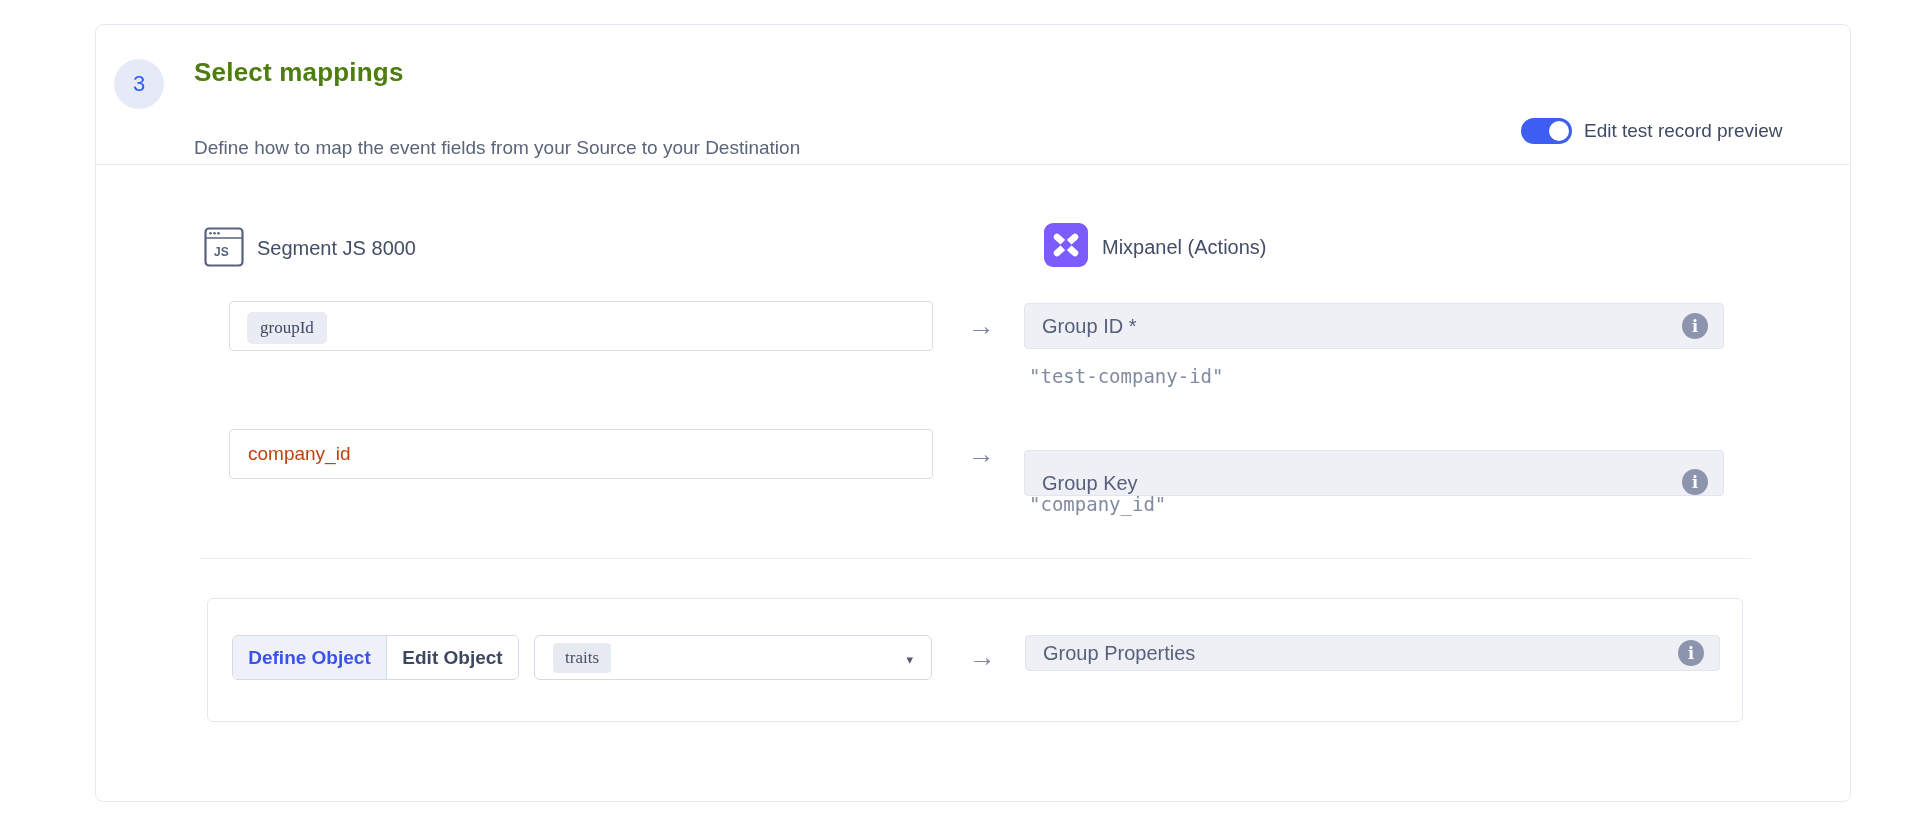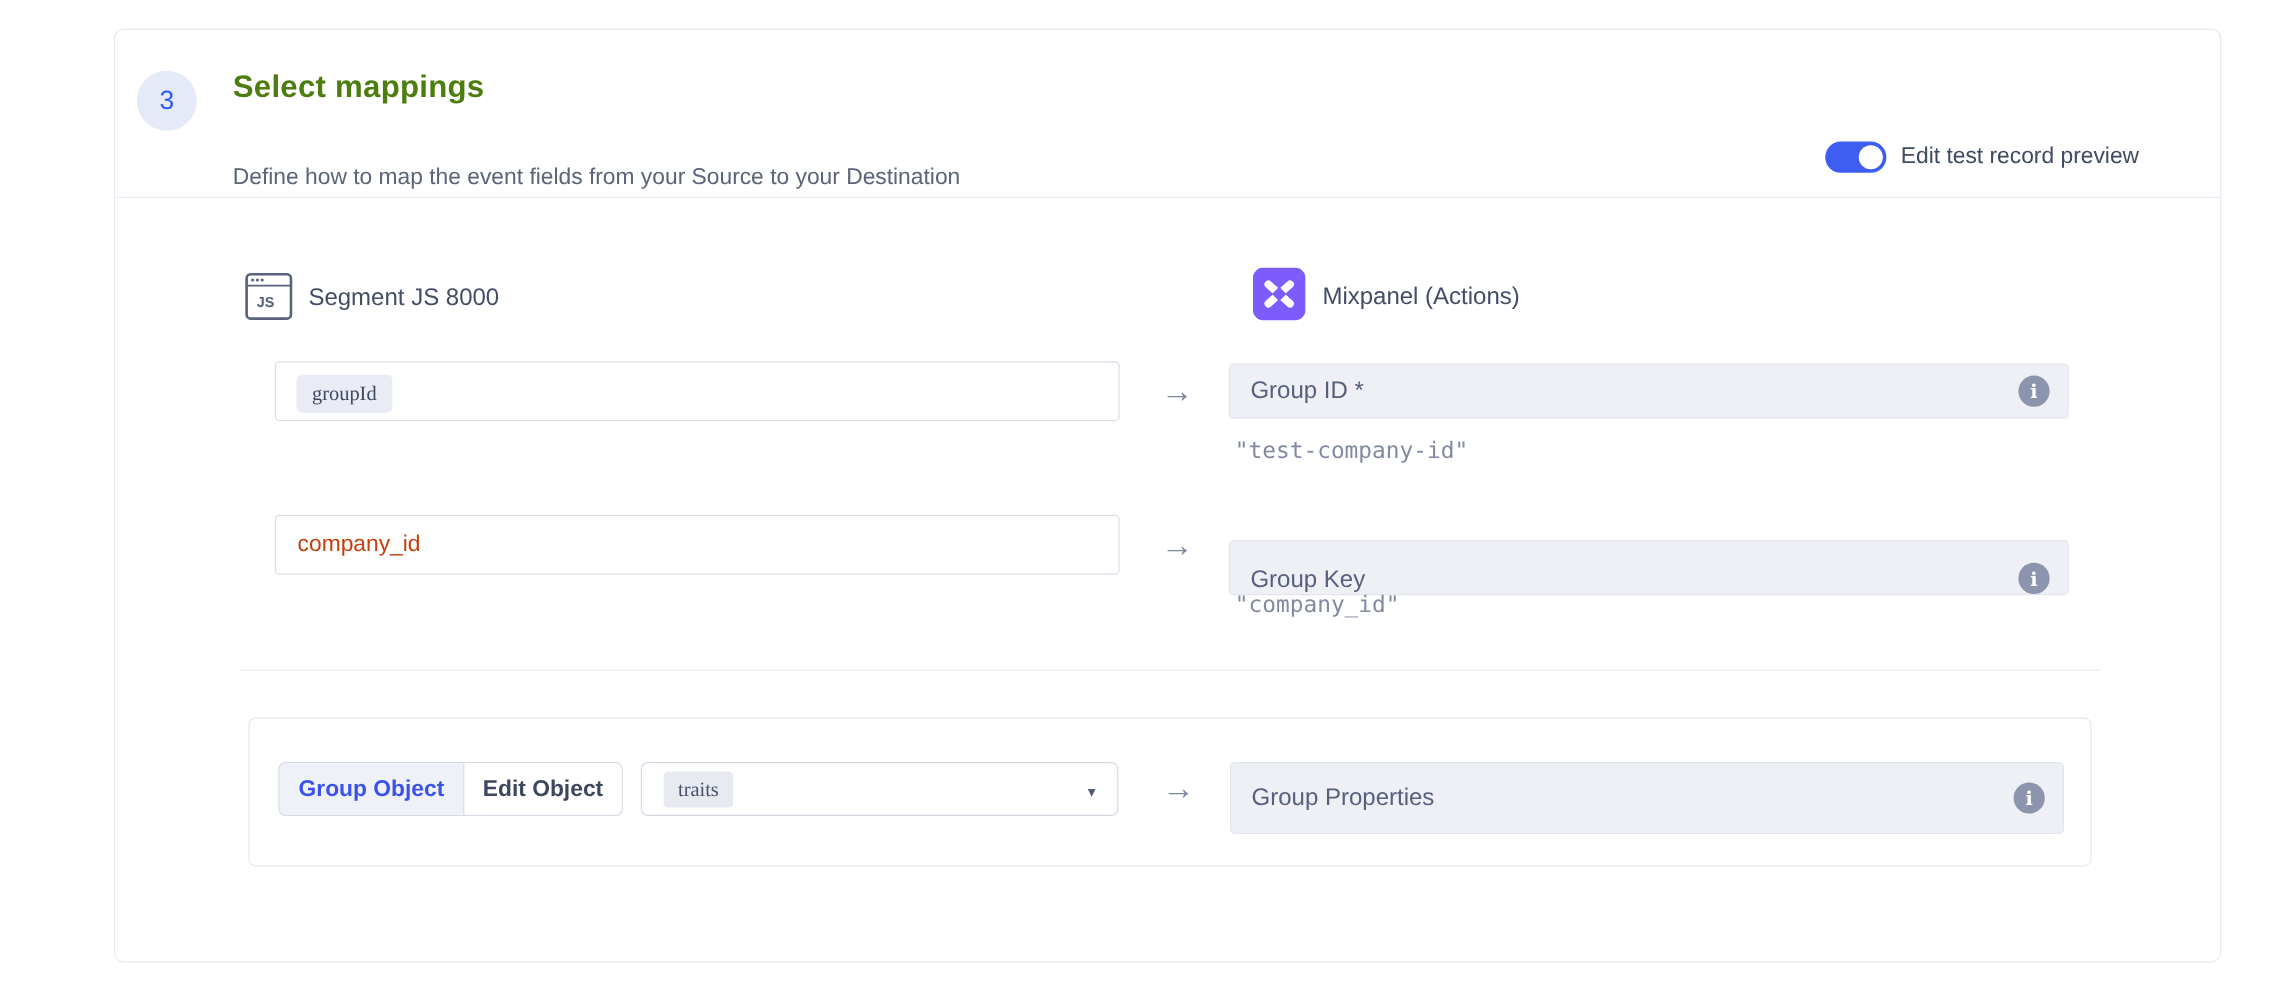--- a/index.html
+++ b/index.html
@@ -72,21 +72,21 @@
     font-size: 19px; font-weight: 600; cursor: pointer; }
   .btn-select { width: 153px; background: #eff1f8; color: #3a52e9; }
   .btn-edit { width: 132px; background: #ffffff; color: #3d4760; border-left: 1px solid #d5d9e4; }
   .obj-dropdown { position: absolute; left: 326px; top: 36px; width: 398px; height: 45px;
     border: 1px solid #d5d9e4; border-radius: 6px; background: #ffffff; cursor: pointer; }
   .obj-dropdown .token { margin: 7px 0 0 18px; padding: 5px 12px; background: #e8eaf1;
     border-radius: 4px; font-size: 17px; color: #49526b; }
   .caret { position: absolute; right: 18px; top: 16px; font-size: 13px; color: #525c73; }
   .obj-arrow { position: absolute; left: 751px; top: 36px; width: 46px; height: 45px;
     display: flex; align-items: center; justify-content: center; font-size: 27px; color: #7e87a0; }
-  .obj-dest { position: absolute; left: 817px; top: 36px; width: 695px; height: 60px;
+  .obj-dest { position: absolute; left: 817px; top: 36px; width: 695px; height: 36px;
     background: #eef0f5; border: 1px solid #e2e5ee; border-radius: 4px;
     display: flex; align-items: center; justify-content: space-between; padding: 0 15px 0 17px; }
   .obj-dest .dest-label { font-size: 20px; color: #565f7c; }
 </style>
 </head>
 <body>
 
 <div class="canvas">
   <div class="outer-card">
 
@@ -140,21 +140,21 @@
     <div class="dest-field row2-dest">
       <span class="dest-label">Group Key</span>
       <span class="info-icon">i</span>
     </div>
     <div class="preview-value row2-preview">"company_id"</div>
 
     <div class="section-divider"></div>
 
     <div class="object-card">
       <div class="btn-group">
-        <div class="btn-seg btn-select">Group Object</div>
+        <div class="btn-seg btn-select">Define Object</div>
         <div class="btn-seg btn-edit">Edit Object</div>
       </div>
       <div class="obj-dropdown">
         <span class="token">traits</span>
         <span class="caret">▾</span>
       </div>
       <div class="obj-arrow">→</div>
       <div class="obj-dest">
         <span class="dest-label">Group Properties</span>
         <span class="info-icon">i</span>

